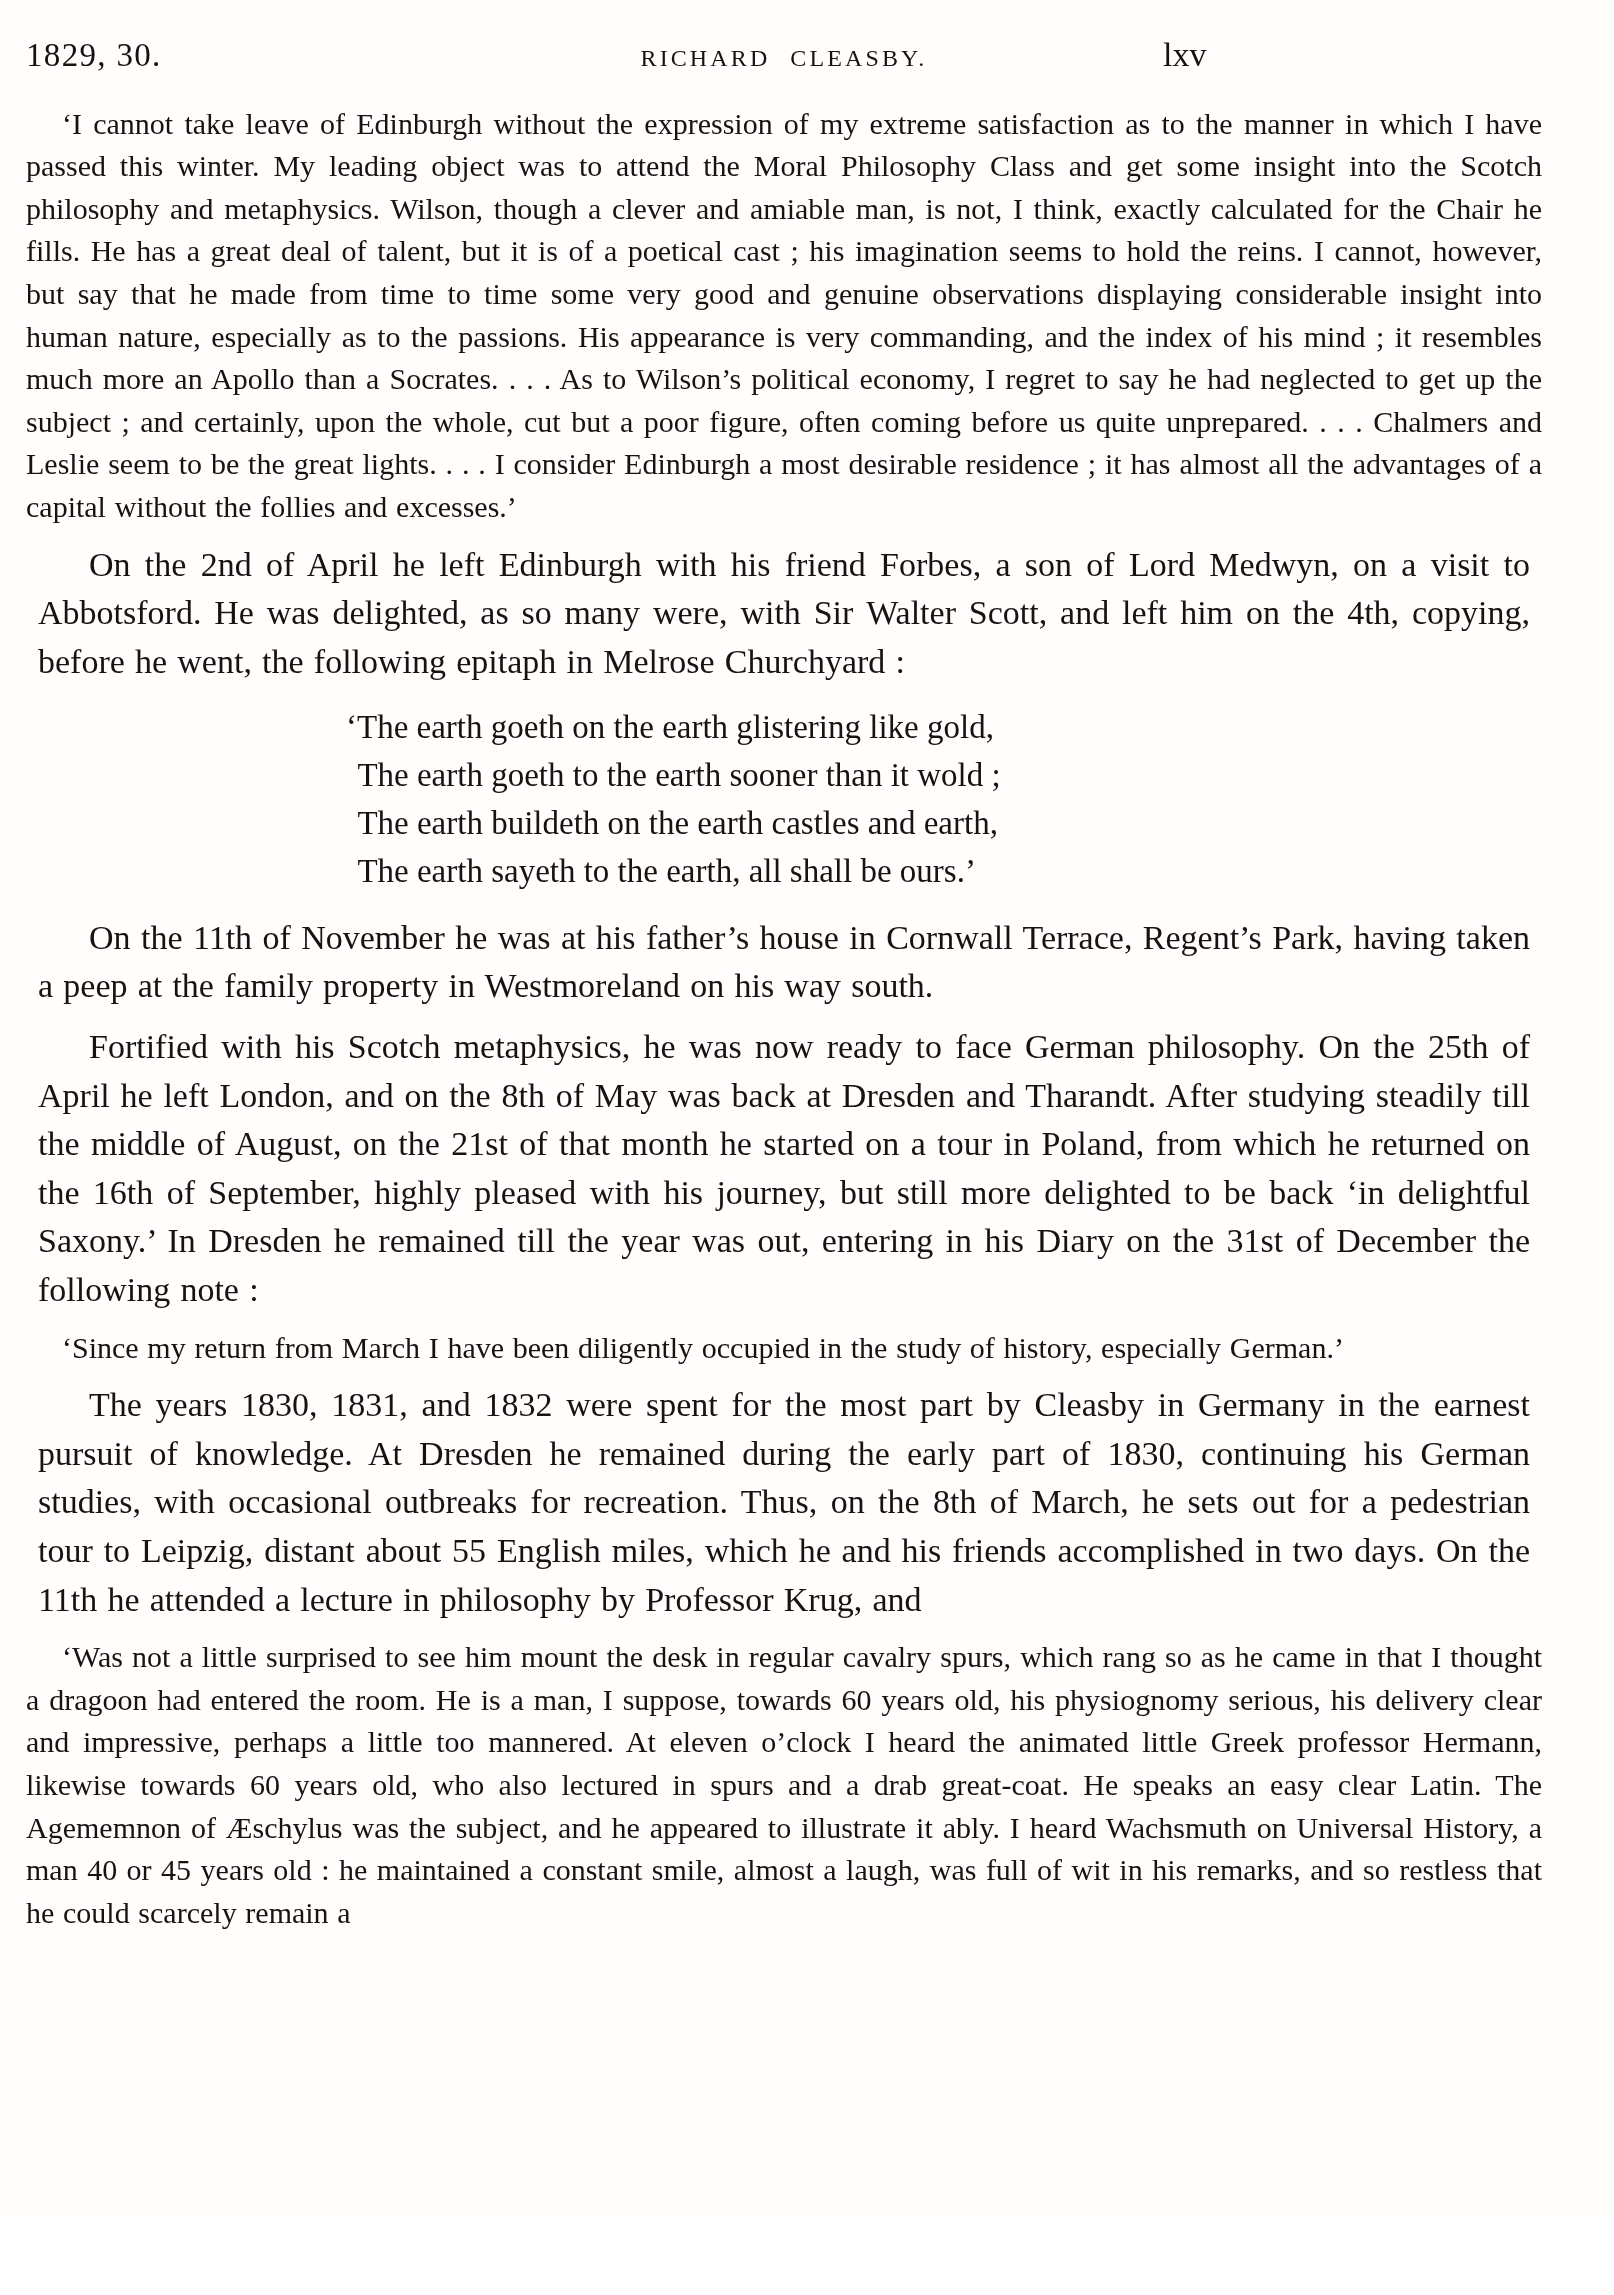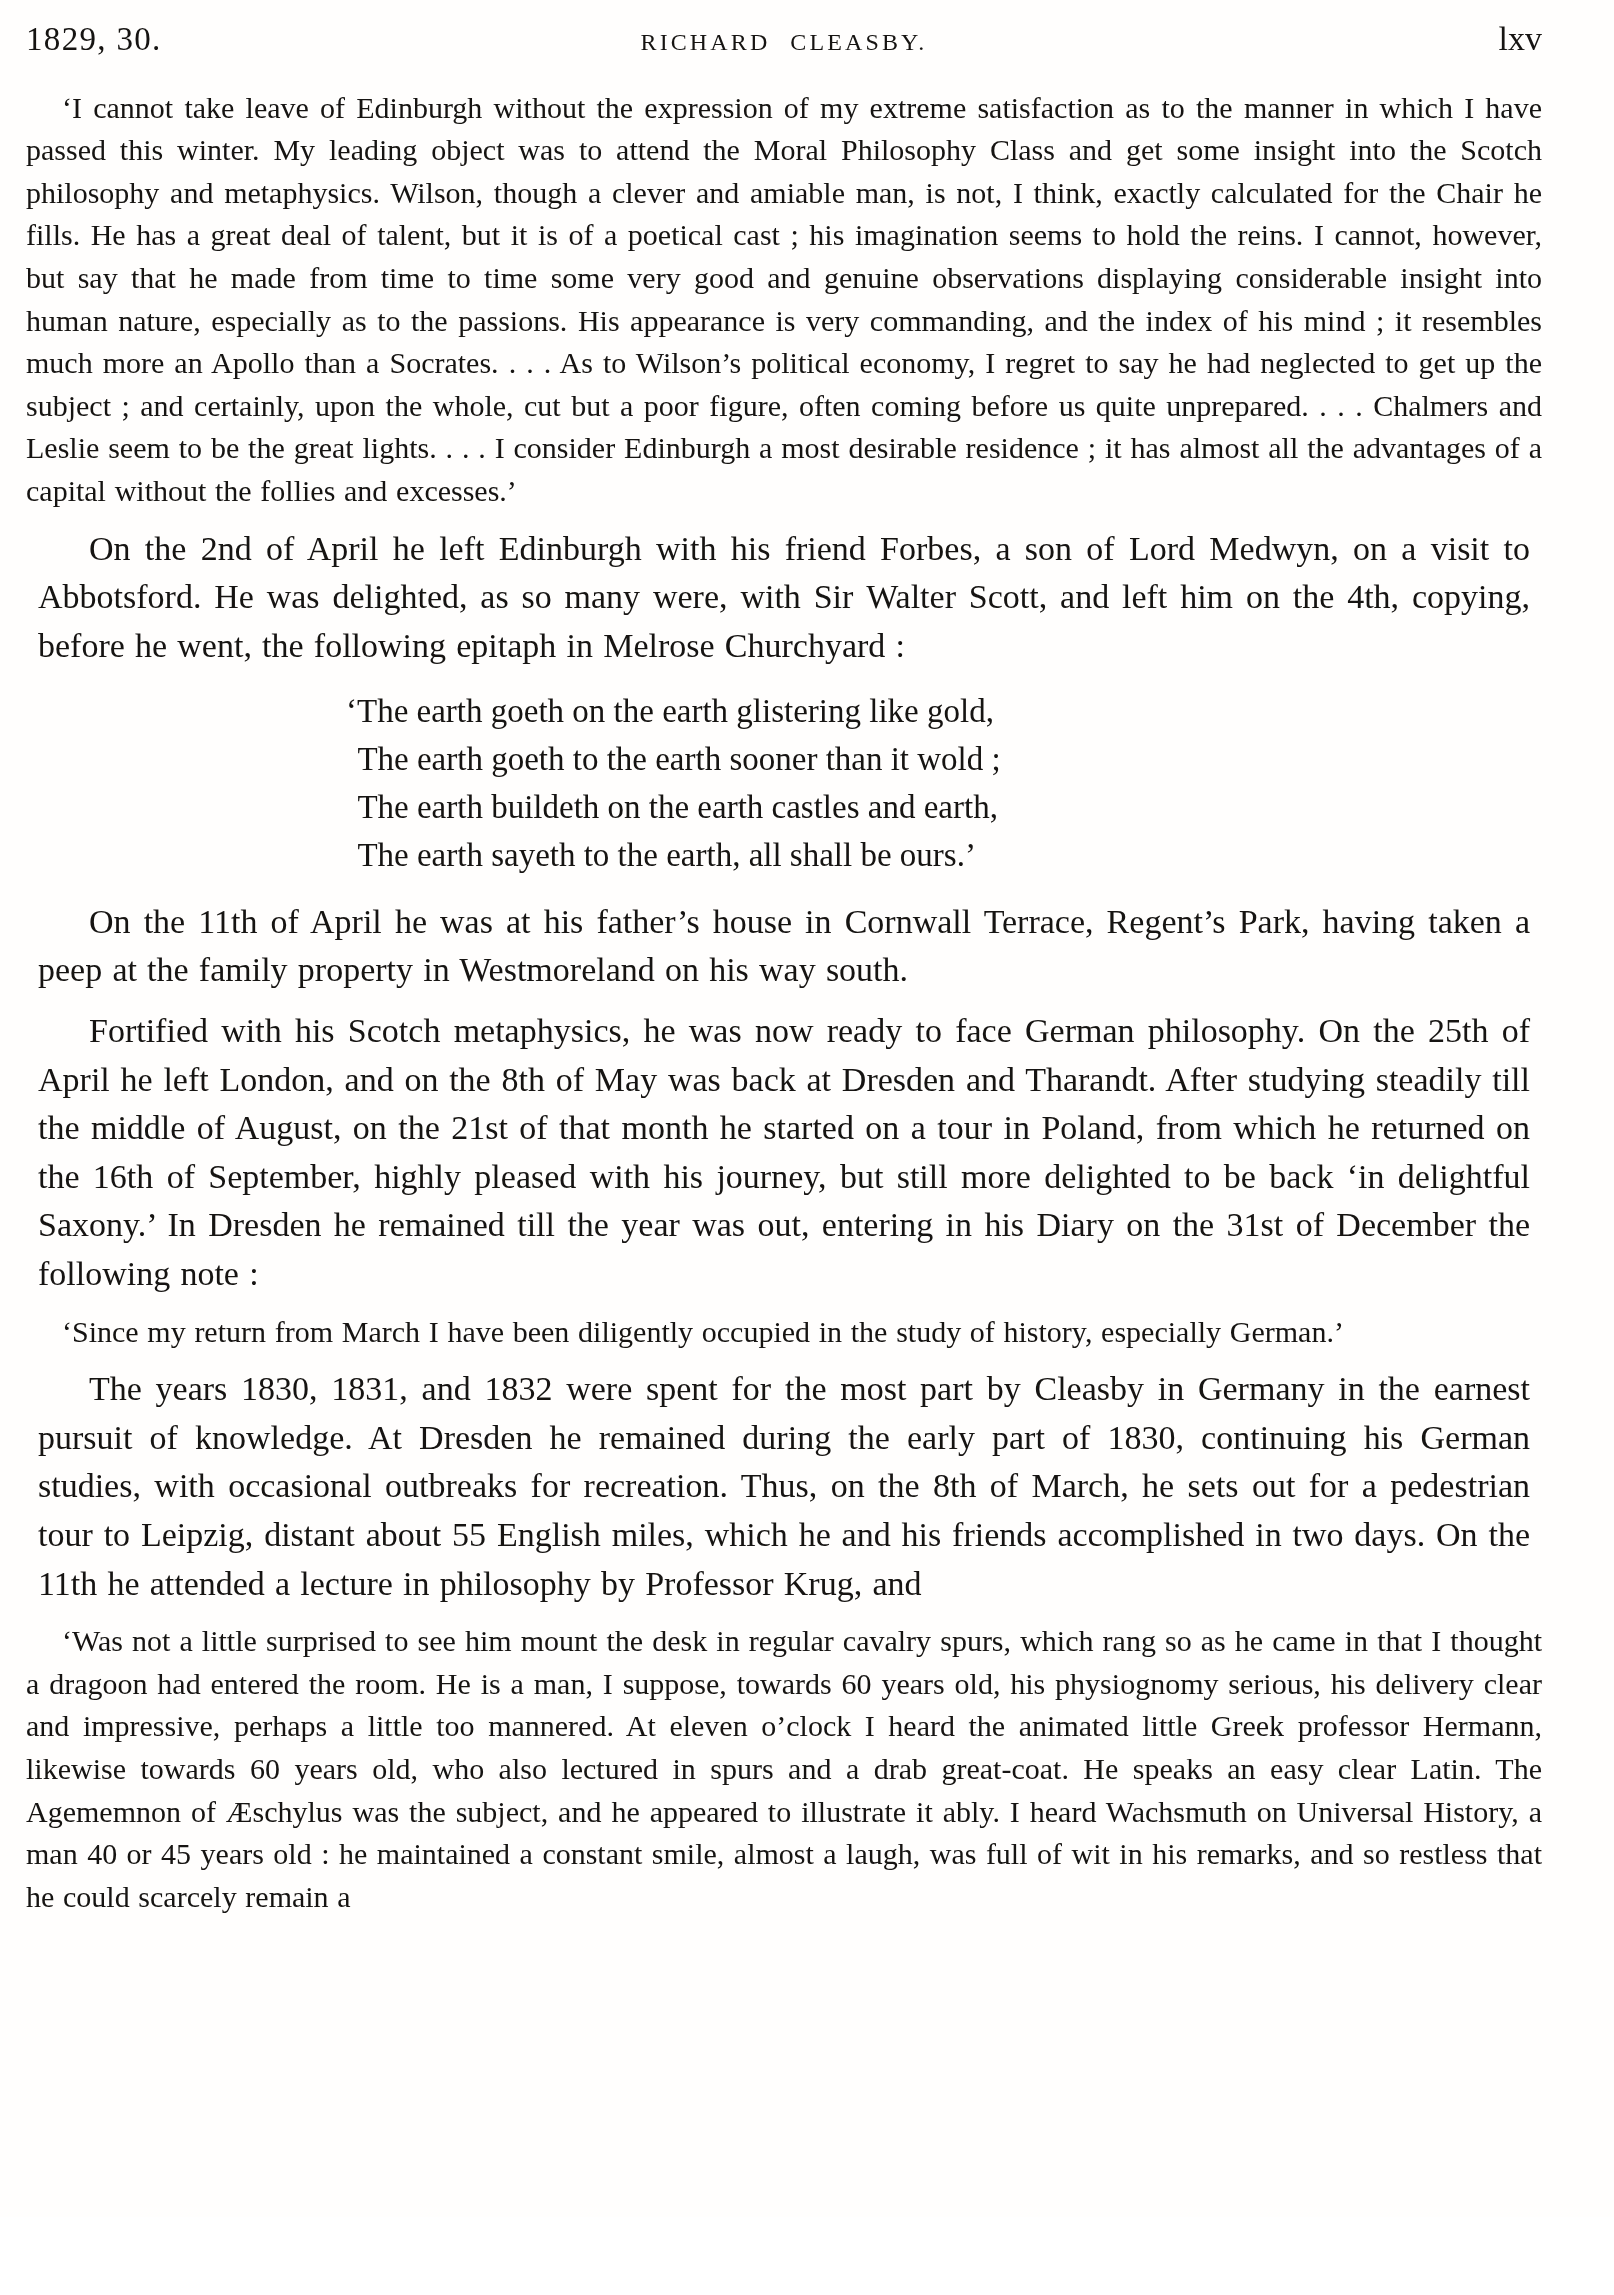--- a/index.html
+++ b/index.html
@@ -30,22 +30,22 @@
   }
   .head-title {
     flex: 2;
     text-align: center;
     font-size: 24px;
     letter-spacing: 0.13em;
     word-spacing: 0.45em;
   }
   .head-right {
     flex: 1;
-    text-align: right;
     font-size: 34px;
+    margin-top: 16px;
   }
   .para {
     margin: 12px;
   }
   .para.main {
     font-size: 34px;
     line-height: 1.43;
     text-indent: 51px;
     text-align: justify;
     word-spacing: 0.05em;
@@ -81,20 +81,20 @@
   </header>
   <main id="content">
       <p class="para quote">‘I cannot take leave of Edinburgh without the expression of my extreme satisfaction as to the manner in which I have passed this winter. My leading object was to attend the Moral Philosophy Class and get some insight into the Scotch philosophy and metaphysics. Wilson, though a clever and amiable man, is not, I think, exactly calculated for the Chair he fills. He has a great deal of talent, but it is of a poetical cast&nbsp;; his imagination seems to hold the reins. I cannot, however, but say that he made from time to time some very good and genuine observations displaying considerable insight into human nature, especially as to the passions. His appearance is very commanding, and the index of his mind&nbsp;; it resembles much more an Apollo than a Socrates.&nbsp;.&nbsp;.&nbsp;. As to Wilson’s political economy, I regret to say he had neglected to get up the subject&nbsp;; and certainly, upon the whole, cut but a poor figure, often coming before us quite unprepared.&nbsp;.&nbsp;.&nbsp;. Chalmers and Leslie seem to be the great lights.&nbsp;.&nbsp;.&nbsp;. I consider Edinburgh a most desirable residence&nbsp;; it has almost all the advantages of a capital without the follies and excesses.’</p>
       <p class="para main">On the 2nd of April he left Edinburgh with his friend Forbes, a son of Lord Medwyn, on a visit to Abbotsford. He was delighted, as so many were, with Sir&nbsp;Walter Scott, and left him on the 4th, copying, before he went, the following epitaph in Melrose Churchyard&nbsp;:</p>
       <div class="verse">
         <div class="verse-line">‘The earth goeth on the earth glistering like gold,</div>
         <div class="verse-line">The earth goeth to the earth sooner than it wold&nbsp;;</div>
         <div class="verse-line">The earth buildeth on the earth castles and earth,</div>
         <div class="verse-line">The earth sayeth to the earth, all shall be ours.’</div>
       </div>
-      <p class="para main">On the 11th of April he was at his father’s house in Cornwall Terrace, Regent’s Park, having taken a peep at the family property in Westmoreland on his way south.</p>
+      <p class="para main">On the 11th of November he was at his father’s house in Cornwall Terrace, Regent’s Park, having taken a peep at the family property in Westmoreland on his way south.</p>
       <p class="para main">Fortified with his Scotch metaphysics, he was now ready to face German philosophy. On the 25th of April he left London, and on the 8th of May was back at Dresden and Tharandt. After studying steadily till the middle of August, on the 21st of that month he started on a tour in Poland, from which he returned on the 16th of September, highly pleased with his journey, but still more delighted to be back ‘in delightful Saxony.’ In Dresden he remained till the year was out, entering in his Diary on the 31st of December the following note&nbsp;:</p>
       <p class="para quote">‘Since my return from March I have been diligently occupied in the study of history, especially German.’</p>
       <p class="para main">The years 1830, 1831, and 1832 were spent for the most part by Cleasby in Germany in the earnest pursuit of knowledge. At Dresden he remained during the early part of 1830, continuing his German studies, with occasional outbreaks for recreation. Thus, on the 8th of March, he sets out for a pedestrian tour to Leipzig, distant about 55 English miles, which he and his friends accomplished in two days. On the 11th he attended a lecture in philosophy by Professor Krug, and</p>
       <p class="para quote">‘Was not a little surprised to see him mount the desk in regular cavalry spurs, which rang so as he came in that I thought a dragoon had entered the room. He is a man, I suppose, towards 60 years old, his physiognomy serious, his delivery clear and impressive, perhaps a little too mannered. At eleven o’clock I heard the animated little Greek professor Hermann, likewise towards 60 years old, who also lectured in spurs and a drab great-coat. He speaks an easy clear Latin. The Agememnon of Æschylus was the subject, and he appeared to illustrate it ably. I heard Wachsmuth on Universal History, a man 40 or 45 years old&nbsp;: he maintained a constant smile, almost a laugh, was full of wit in his remarks, and so restless that he could scarcely remain a</p>
     </main>
 </div>
 
 
 </body></html>

